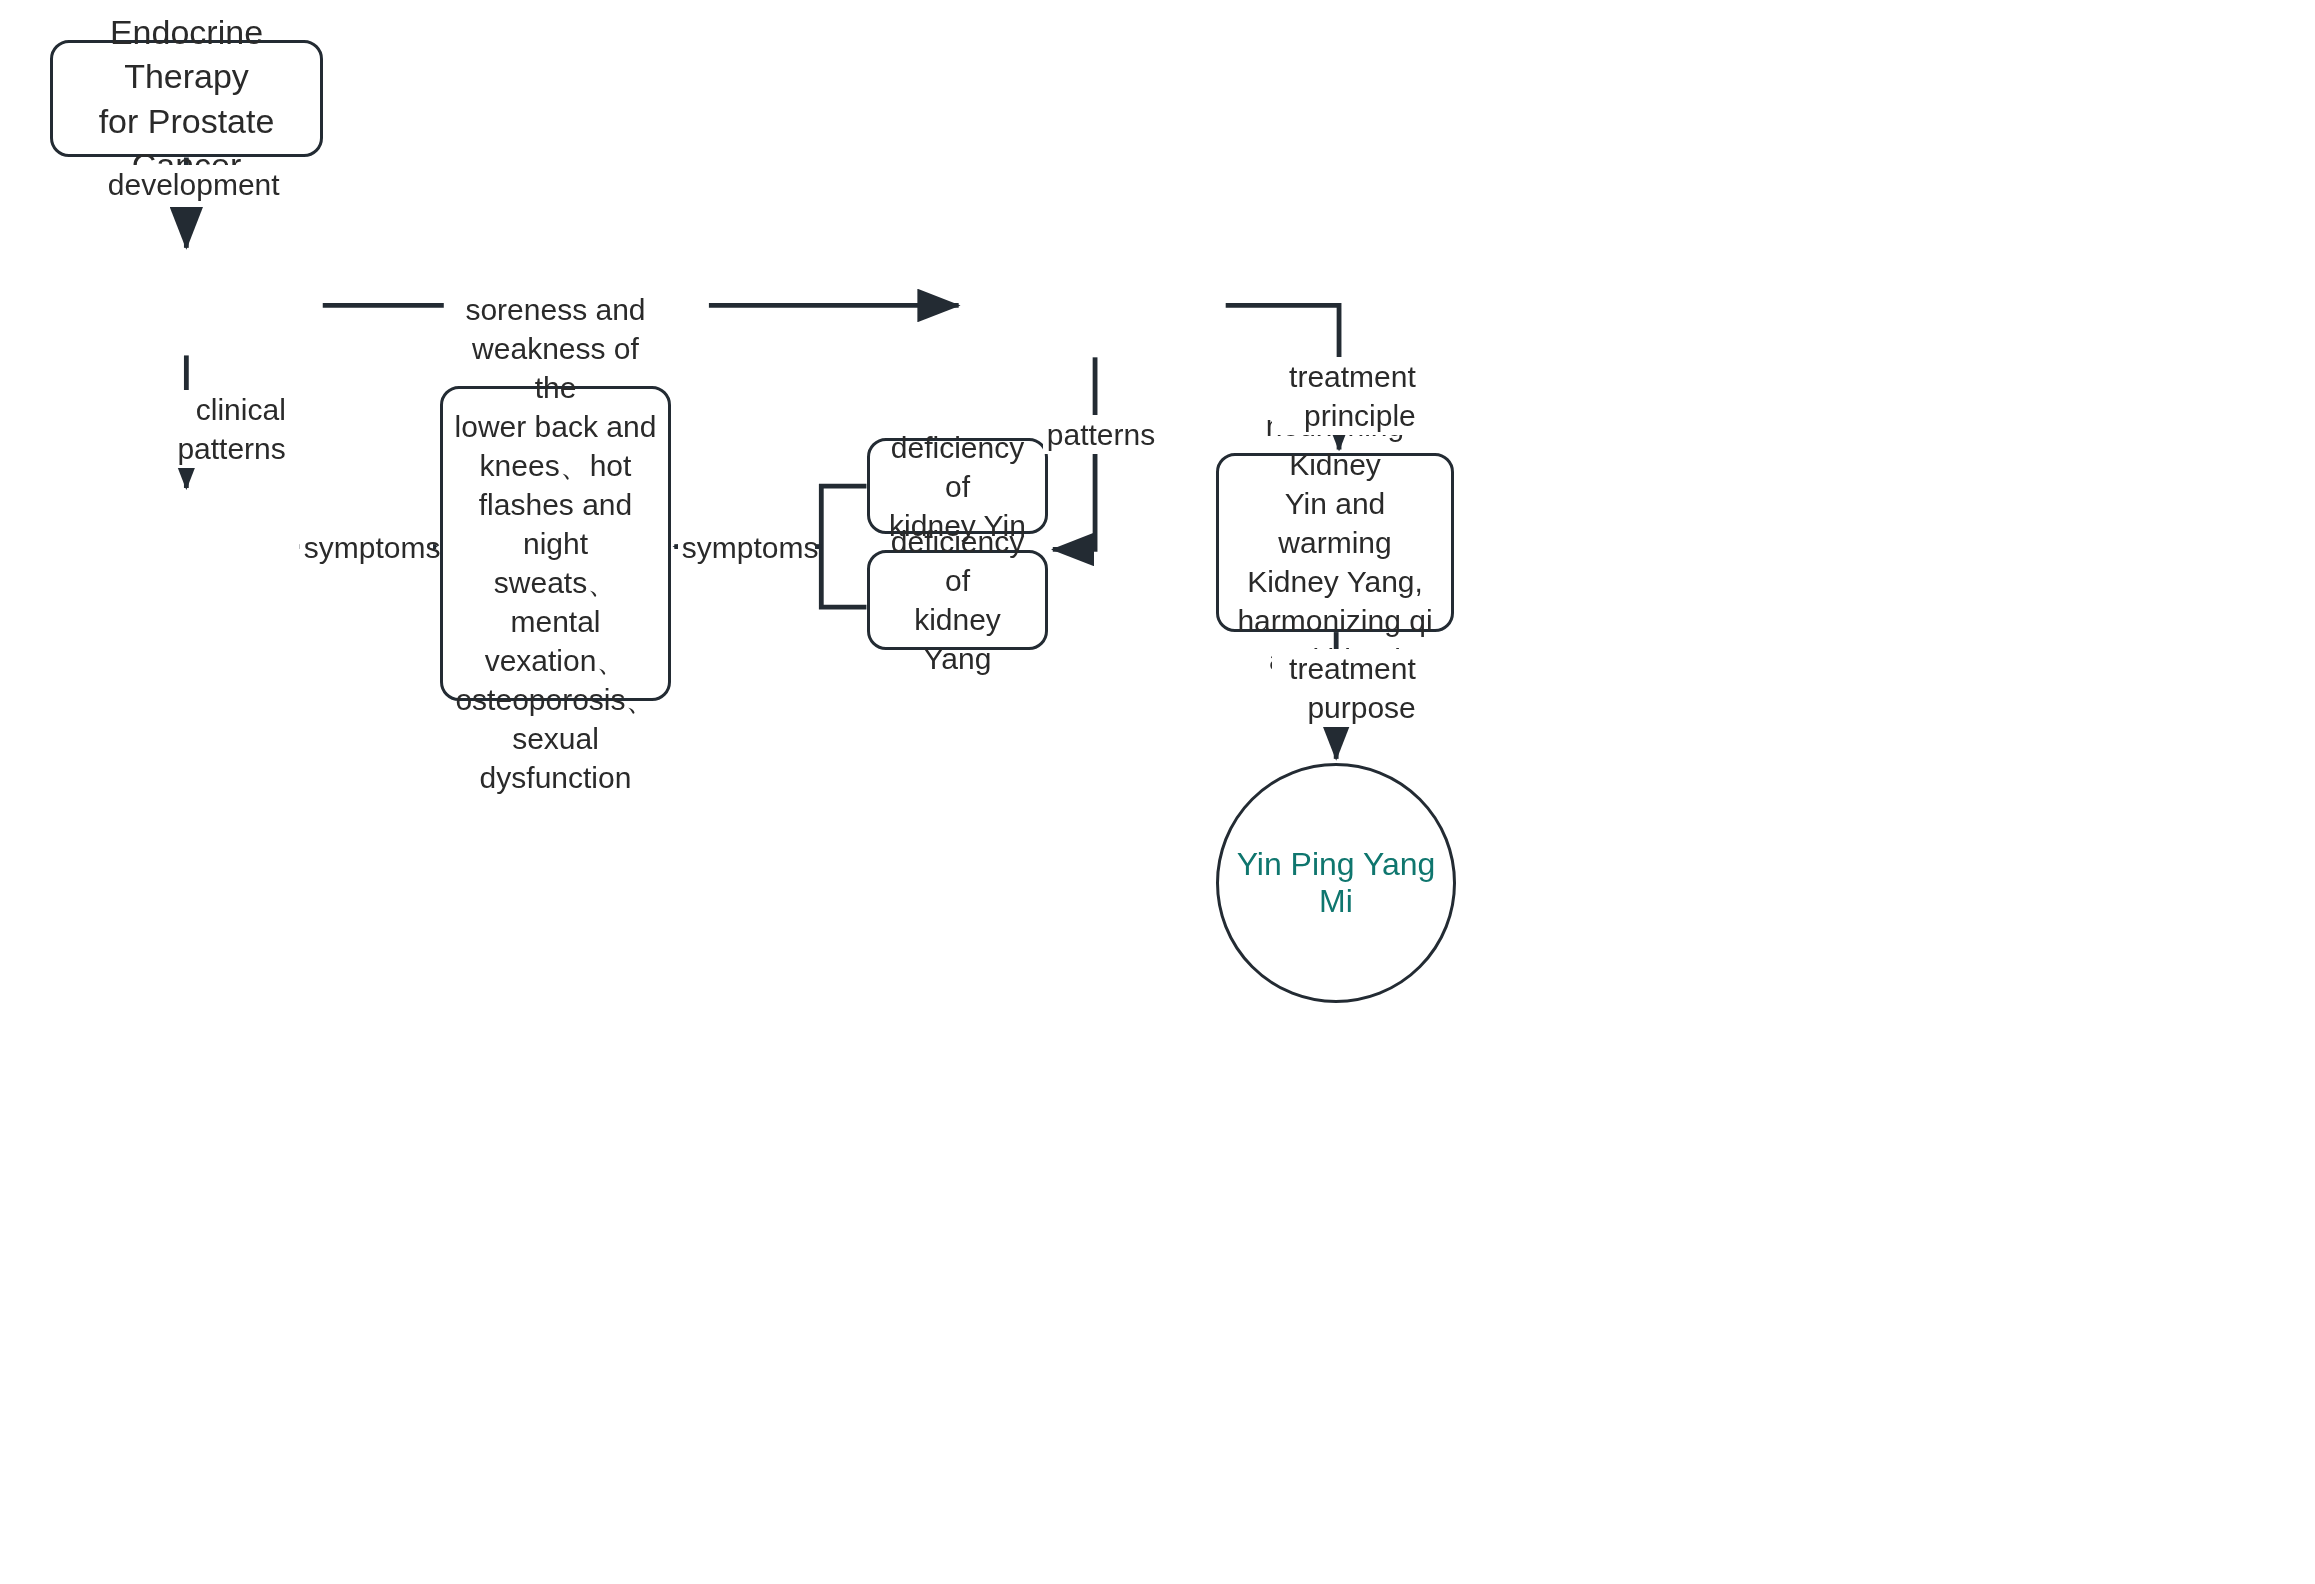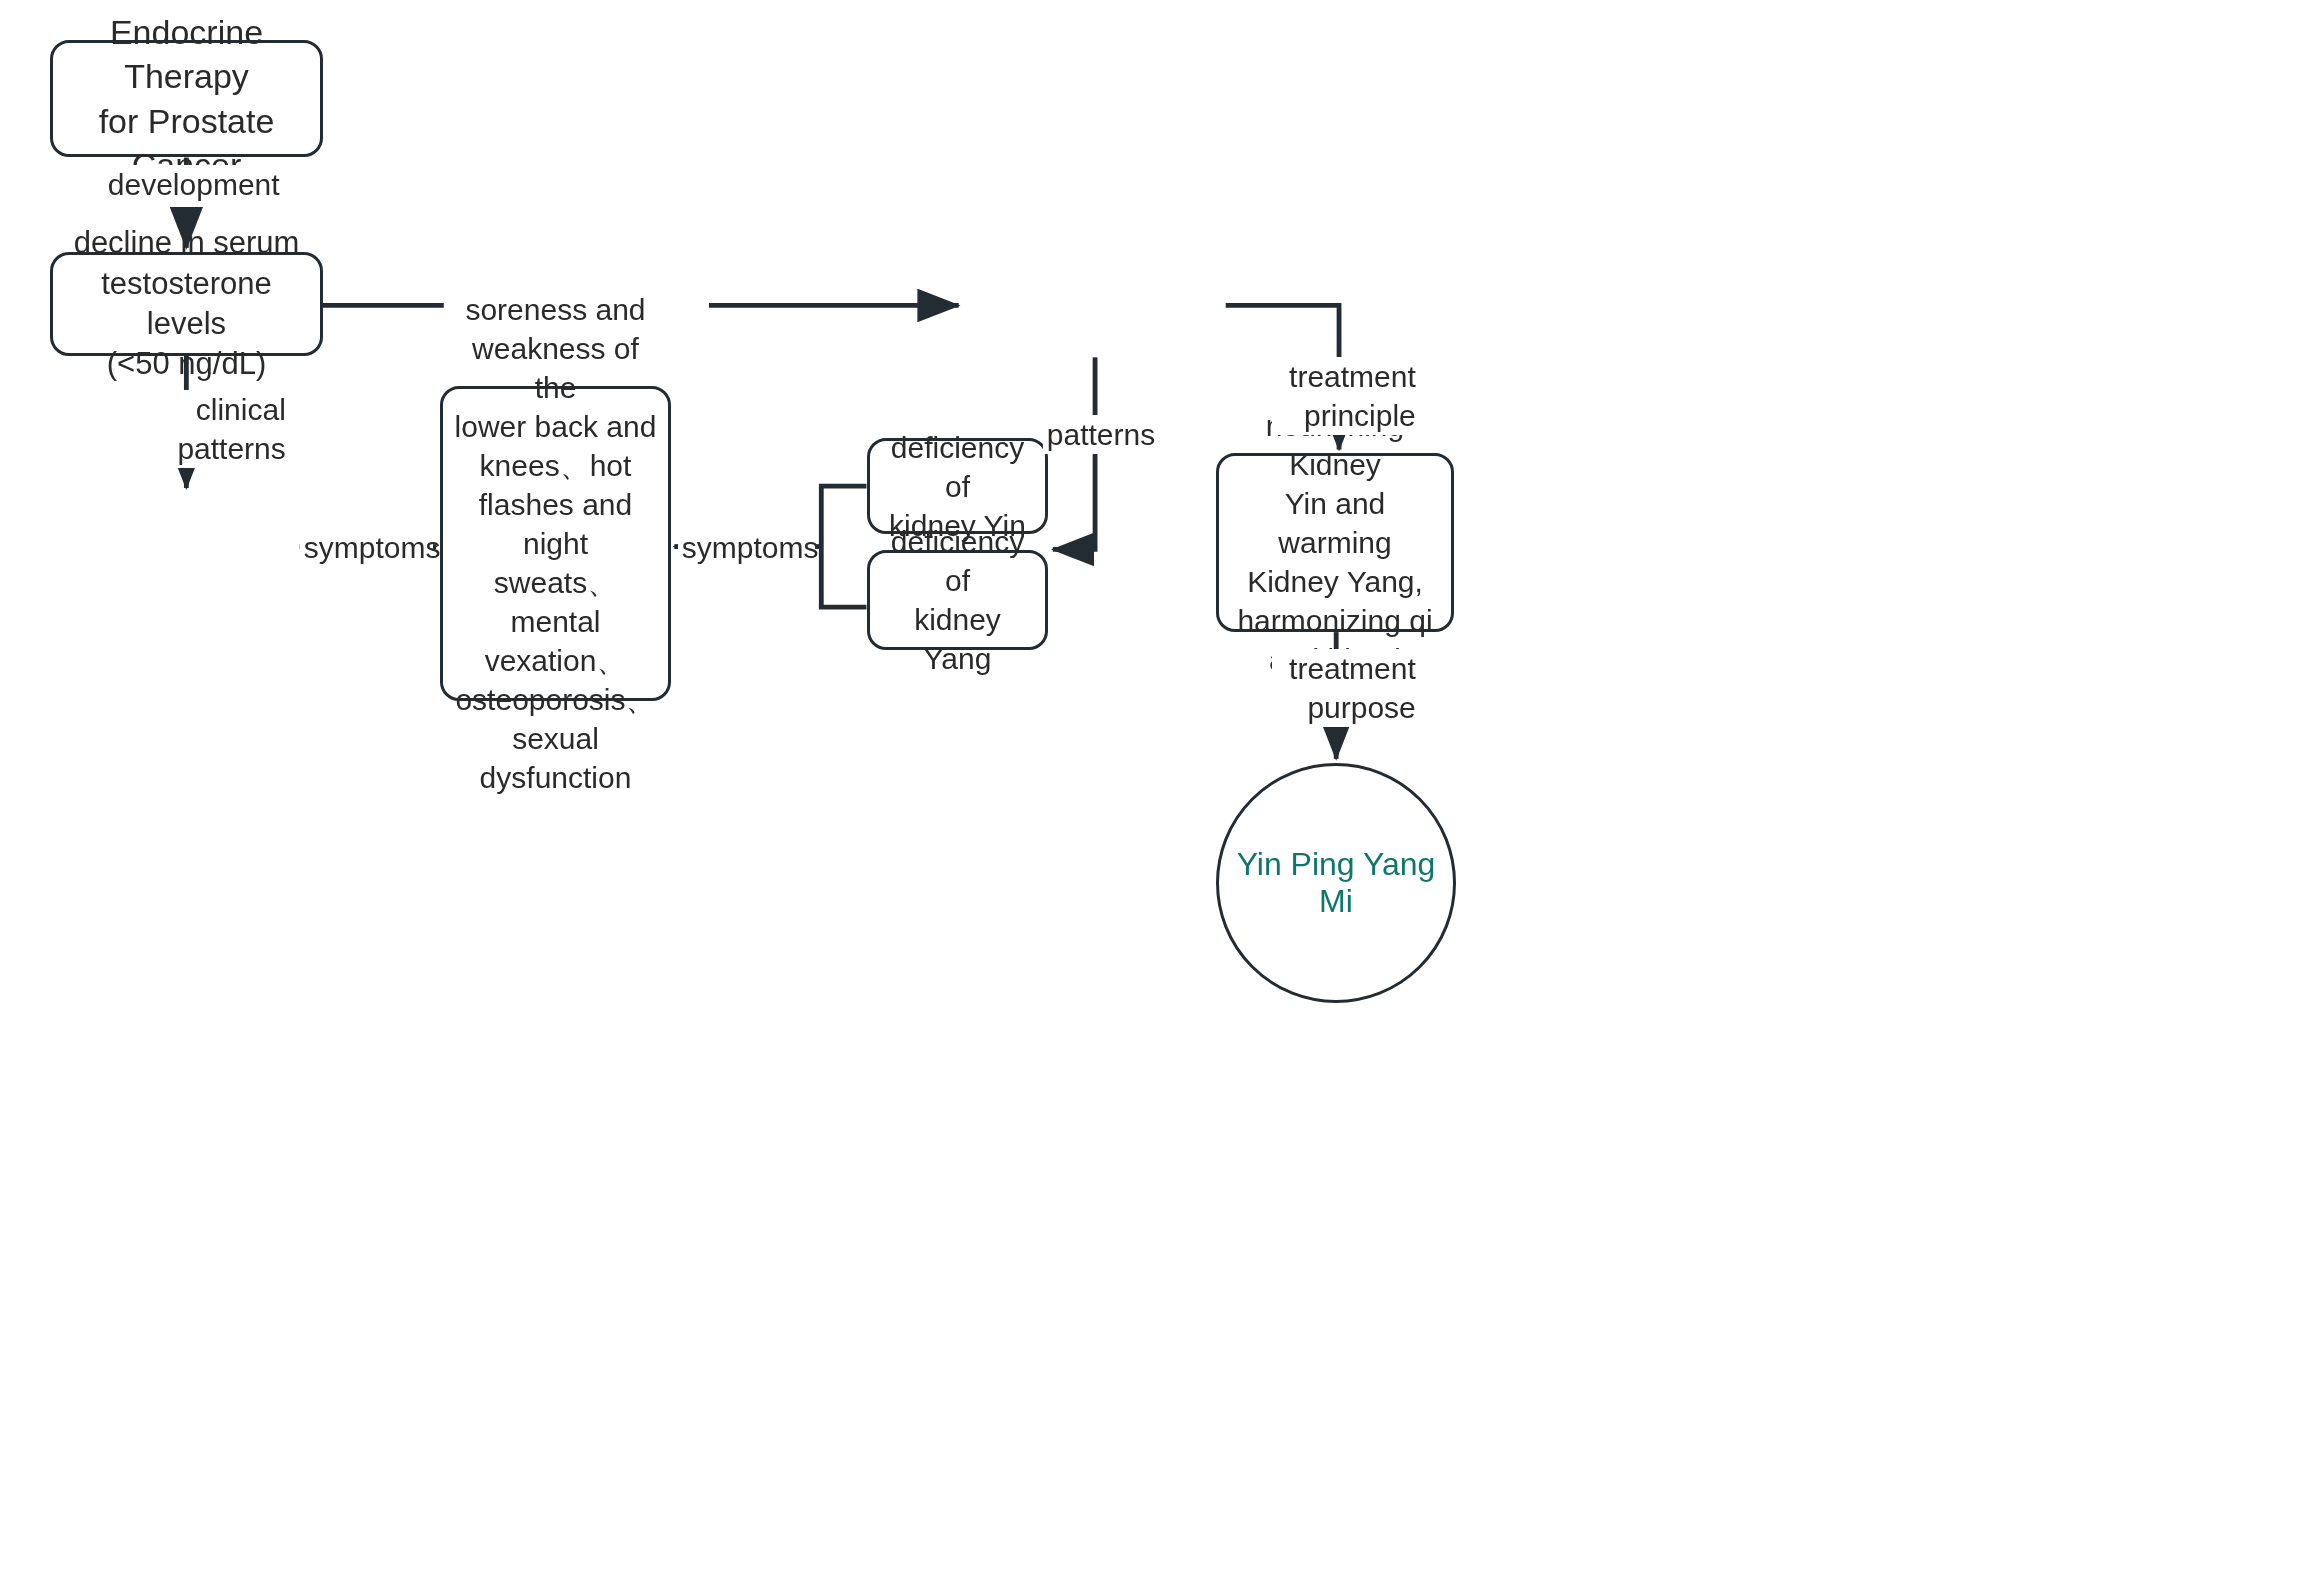--- a/index.html
+++ b/index.html
@@ -122,25 +122,20 @@
       <line x1="1391" y1="658" x2="1391" y2="682"></line>
       <line x1="1391" y1="744" x2="1391" y2="790" marker-end="url(#arrowhead)"></line>
     </g>
   </svg>
 
   <div class="node" id="n-endocrine">
     <span class="txt">Endocrine Therapy
 for  Prostate Cancer</span>
   </div>
 
-  <div class="node" id="n-decline">
-    <span class="txt">decline in serum
-testosterone levels
-(&lt;50 ng/dL)</span>
-  </div>
 
 
   <div class="node" id="n-symptoms">
     <span class="txt">soreness and
 weakness of the
 lower back and
 knees、hot
 flashes and night
 sweats、mental
 vexation、

